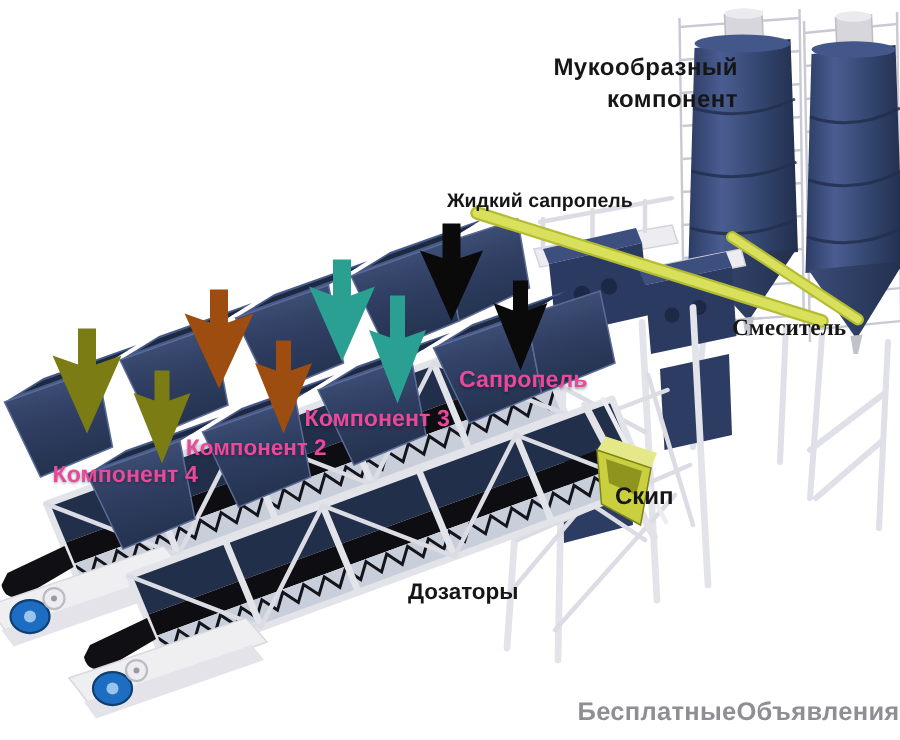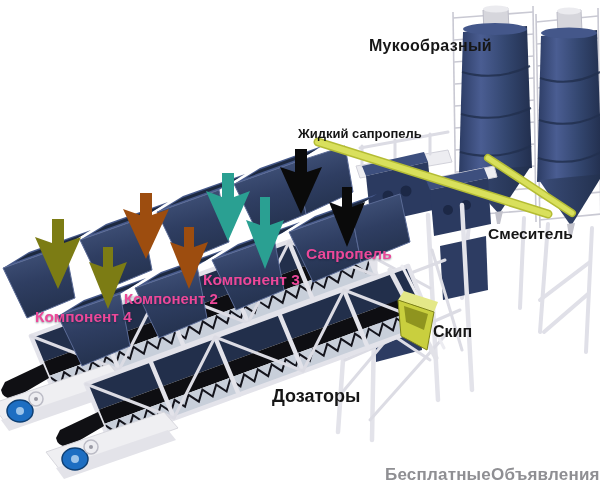--- a/index.html
+++ b/index.html
@@ -6,27 +6,27 @@
   .stage{
     position:relative;width:600px;height:493px;background:#ffffff;
     overflow:hidden;font-family:"Liberation Sans","DejaVu Sans",sans-serif;
   }
   .stage svg{position:absolute;left:0;top:0;}
   .lbl{position:absolute;font-weight:bold;white-space:nowrap;}
   .lbl-dark{color:#161616;}
   .lbl-white{color:#ec4899;text-shadow:0 1px 2px rgba(10,20,40,.45);}
   #lbl-flour{right:108px;top:35px;text-align:right;font-size:16px;line-height:21px;letter-spacing:.3px;}
   #lbl-liquid{left:298px;top:126px;font-size:13px;}
-  #lbl-mixer{left:488px;top:225px;font-size:15.5px;}
+  #lbl-mixer{left:488px;top:210px;font-size:15.5px;font-family:Liberation Serif, serif;}
   #lbl-sapropel{left:306px;top:245px;font-size:15.5px;}
   #lbl-comp3{left:203px;top:271px;font-size:15.5px;text-align:right;}
   #lbl-comp2{left:124px;top:290px;font-size:15px;}
   #lbl-comp1{left:35px;top:308px;font-size:15.5px;}
-  #lbl-skip{left:433px;top:323px;font-size:16px;}
-  #lbl-dosers{left:272px;top:386px;font-size:18px;text-align:right;}
+  #lbl-skip{left:410px;top:323px;font-size:16px;}
+  #lbl-dosers{left:272px;top:386px;font-size:15px;text-align:right;}
   #watermark{left:385px;top:465px;font-size:17px;font-weight:bold;color:#8f8f93;letter-spacing:.2px;}
   .truss{stroke:#e3e3ea;stroke-width:4.5;stroke-linecap:round;fill:none;}
   .truss-thin{stroke:#dcdce4;stroke-width:3;stroke-linecap:round;fill:none;}
   .cage{stroke:#c9c9d3;stroke-width:1.6;fill:none;}
   .legs{stroke:#e0e0e8;stroke-width:4;stroke-linecap:round;fill:none;}
   .seam{stroke:#22304f;stroke-width:2;fill:none;opacity:.85;}
 </style>
 </head>
 <body>
 
@@ -250,20 +250,21 @@
     <polygon points="184,227 194,227 194,247 208,242 189,289 170,242 184,247" fill="#9d4d0f"></polygon>
     <polygon points="222,173 234,173 234,197 250,191 228,241 206,191 222,197" fill="#2aa092"></polygon>
     <polygon points="260,197 270,197 270,225 284,220 265,269 246,220 260,225" fill="#2aa092"></polygon>
     <polygon points="295,149 307,149 307,172 322,167 301,214 280,167 295,172" fill="#0a0a0a"></polygon>
     <polygon points="342,187 352,187 352,207 365,202 347,247 329,202 342,207" fill="#0a0a0a"></polygon>
   </g>
 </svg>
 
 <div id="lbl-flour" class="lbl lbl-dark">
   <div>Мукообразный</div>
+  <div>компонент</div>
 </div>
 <div id="lbl-liquid" class="lbl lbl-dark">Жидкий сапропель</div>
 <div id="lbl-mixer" class="lbl lbl-dark">Смеситель</div>
 <div id="lbl-sapropel" class="lbl lbl-white">Сапропель</div>
 <div id="lbl-comp3" class="lbl lbl-white">Компонент 3</div>
 <div id="lbl-comp2" class="lbl lbl-white">Компонент 2</div>
 <div id="lbl-comp1" class="lbl lbl-white">Компонент 4</div>
 <div id="lbl-skip" class="lbl lbl-dark">Скип</div>
 <div id="lbl-dosers" class="lbl lbl-dark">Дозаторы</div>
 <div id="watermark" class="lbl">БесплатныеОбъявления.рф</div>

